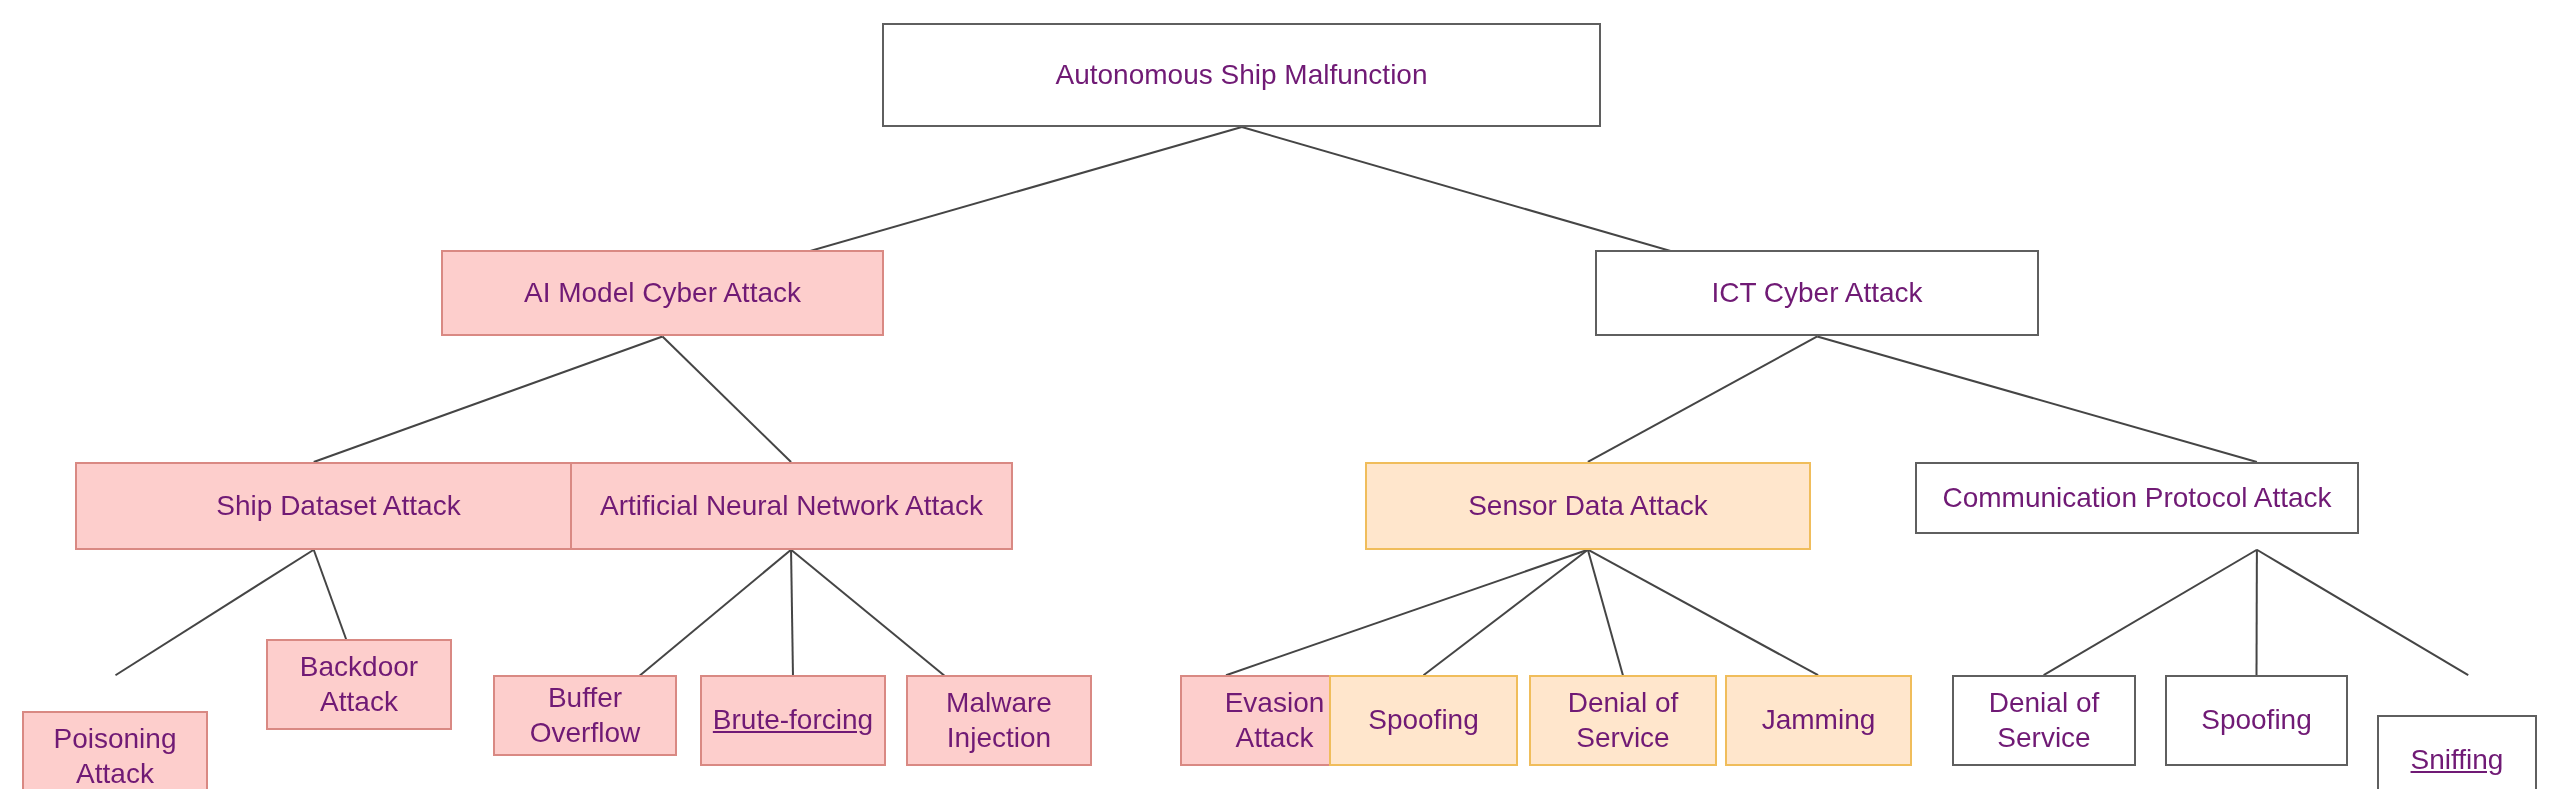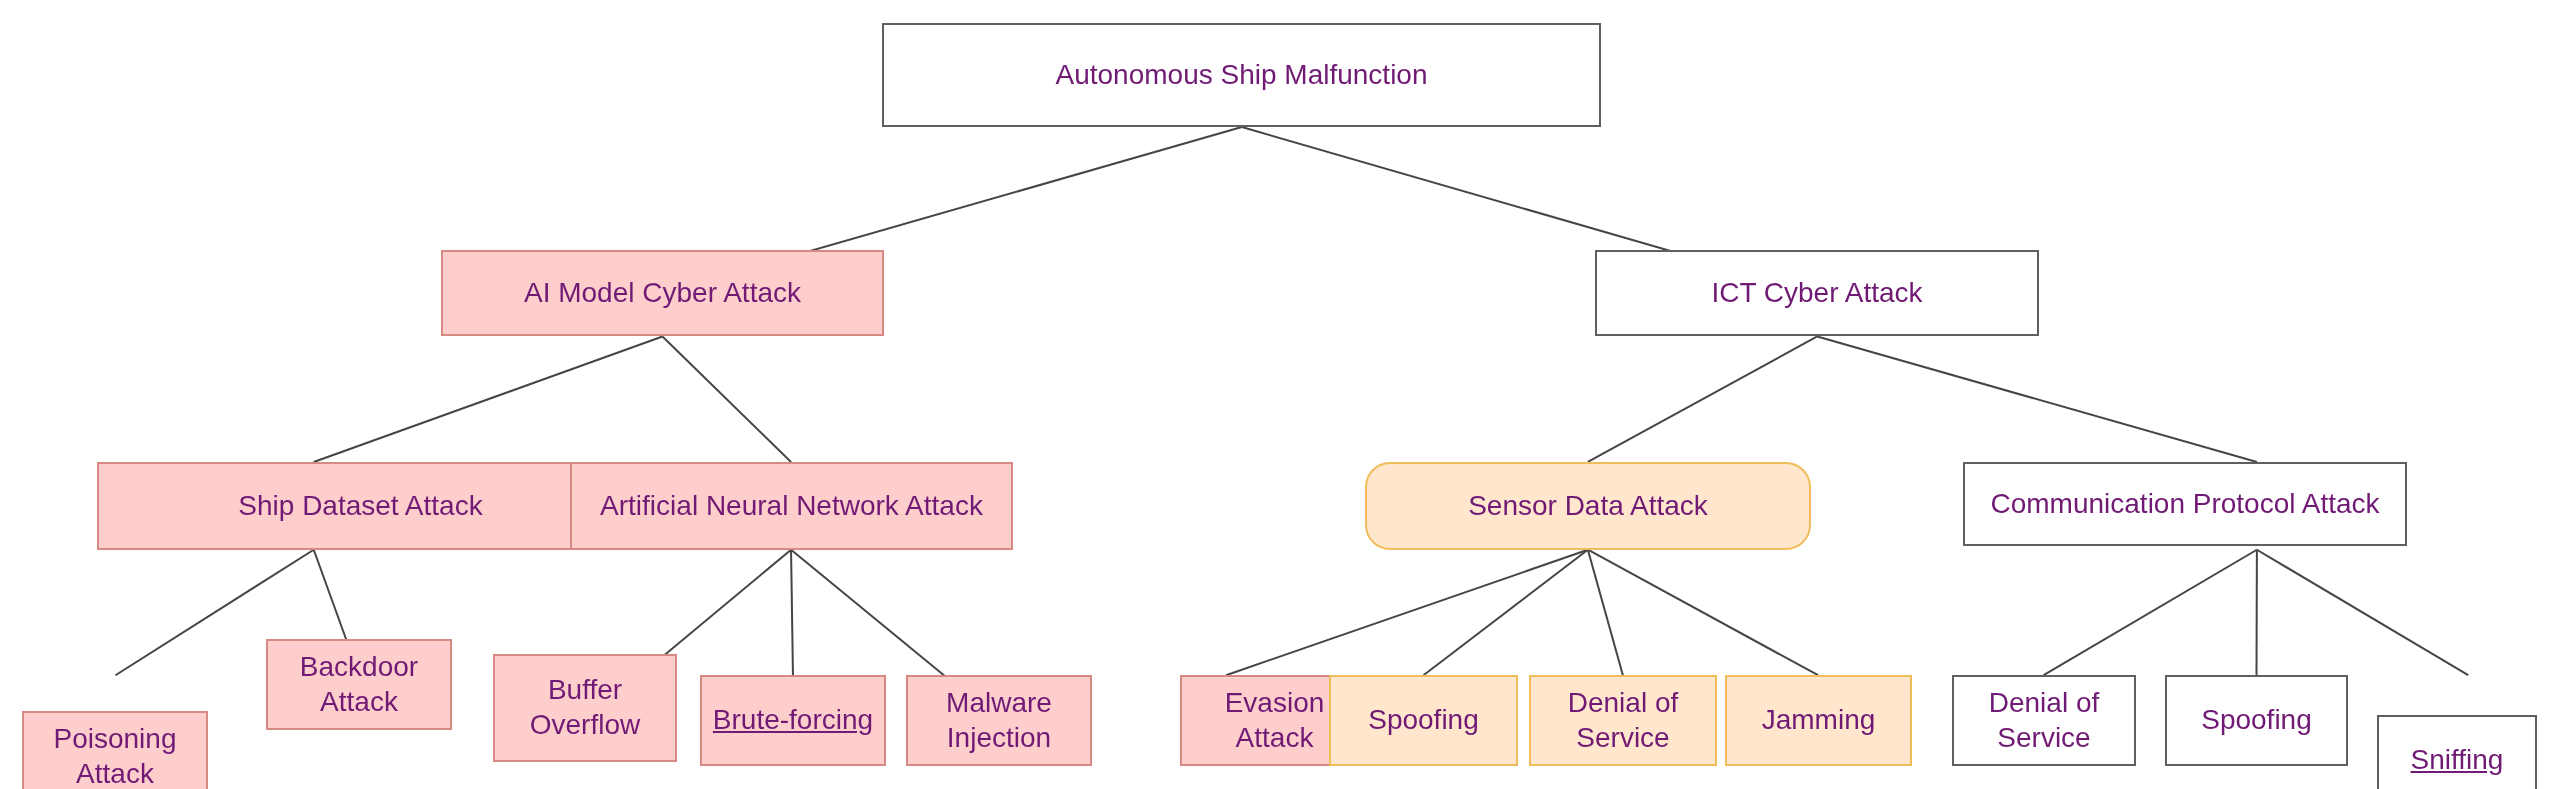--- a/index.html
+++ b/index.html
@@ -69,27 +69,27 @@
       <line x1="2062.5" y1="714" x2="2108" y2="877" stroke="#454545" stroke-width="2.6"></line>
       <line x1="2062.5" y1="714" x2="2361.5" y2="877" stroke="#454545" stroke-width="2.6"></line>
       <line x1="2931.5" y1="714" x2="2654.5" y2="877" stroke="#454545" stroke-width="2.6"></line>
       <line x1="2931.5" y1="714" x2="2931" y2="877" stroke="#454545" stroke-width="2.6"></line>
       <line x1="2931.5" y1="714" x2="3206" y2="877" stroke="#454545" stroke-width="2.6"></line>
     </svg>
   <div id="nodes">
       <div class="node plain nowrap" style="left: 882px; top: 23px; width: 719px; height: 104px;">Autonomous Ship Malfunction</div>
       <div class="node pink nowrap" style="left: 441px; top: 250px; width: 443px; height: 86px;">AI Model Cyber Attack</div>
       <div class="node plain nowrap" style="left: 1595px; top: 250px; width: 444px; height: 86px;">ICT Cyber Attack</div>
-      <div class="node pink nowrap" style="left: 97px; top: 462px; width: 527px; height: 88px;">Ship Dataset Attack</div>
+      <div class="node pink nowrap" style="left: 75px; top: 462px; width: 527px; height: 88px;">Ship Dataset Attack</div>
       <div class="node pink nowrap" style="left: 570px; top: 462px; width: 443px; height: 88px;">Artificial Neural Network Attack</div>
-      <div class="node orange nowrap" style="left: 1365px; top: 462px; width: 446px; height: 88px; border-radius: 25px;">Sensor Data Attack</div>
-      <div class="node plain nowrap" style="left: 1963px; top: 462px; width: 444px; height: 84px;">Communication Protocol Attack</div>
+      <div class="node orange nowrap" style="left: 1365px; top: 462px; width: 446px; height: 88px;">Sensor Data Attack</div>
+      <div class="node plain nowrap" style="left: 1915px; top: 462px; width: 444px; height: 72px;">Communication Protocol Attack</div>
       <div class="node pink" style="left: 22px; top: 675px; width: 186px; height: 91px; margin-top: 36px;">Poisoning Attack</div>
       <div class="node pink" style="left: 266px; top: 639px; width: 186px; height: 91px;">Backdoor Attack</div>
-      <div class="node pink" style="left: 493px; top: 654px; width: 184px; height: 108px;">Buffer Overflow</div>
+      <div class="node pink" style="left: 493px; top: 675px; width: 184px; height: 81px;">Buffer Overflow</div>
       <div class="node pink nowrap" style="left: 700px; top: 675px; width: 186px; height: 91px; text-decoration: underline;">Brute-forcing</div>
       <div class="node pink" style="left: 906px; top: 675px; width: 186px; height: 91px;">Malware Injection</div>
       <div class="node pink" style="left: 1180px; top: 675px; width: 189px; height: 91px;">Evasion Attack</div>
       <div class="node orange nowrap" style="left: 1329px; top: 675px; width: 189px; height: 91px;">Spoofing</div>
       <div class="node orange" style="left: 1529px; top: 675px; width: 188px; height: 91px;">Denial of Service</div>
       <div class="node orange nowrap" style="left: 1725px; top: 675px; width: 187px; height: 91px;">Jamming</div>
       <div class="node plain" style="left: 1952px; top: 675px; width: 184px; height: 91px;">Denial of Service</div>
       <div class="node plain nowrap" style="left: 2165px; top: 675px; width: 183px; height: 91px;">Spoofing</div>
       <div class="node plain nowrap" style="left: 2377px; top: 715px; width: 160px; height: 91px; text-decoration: underline;">Sniffing</div>
     </div>

